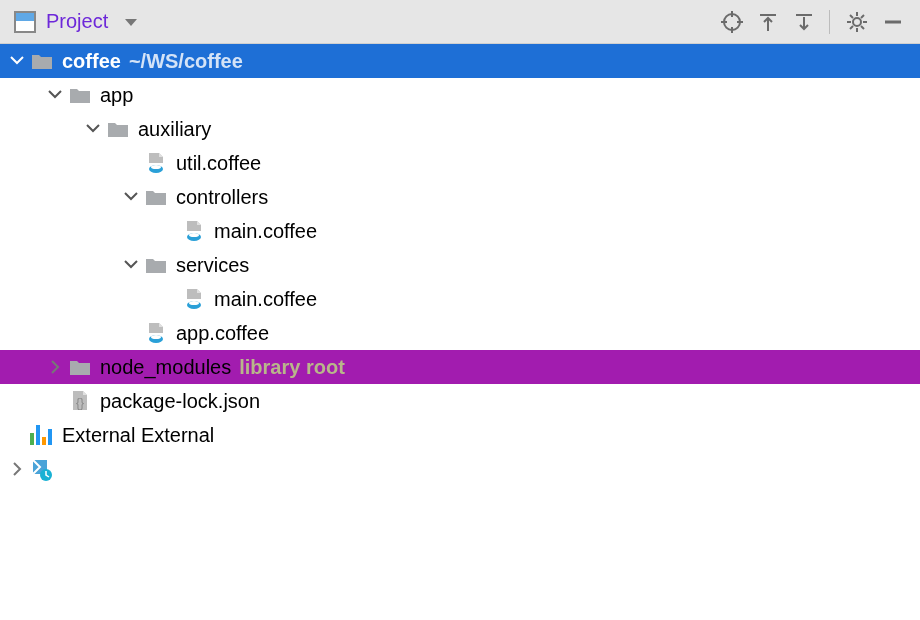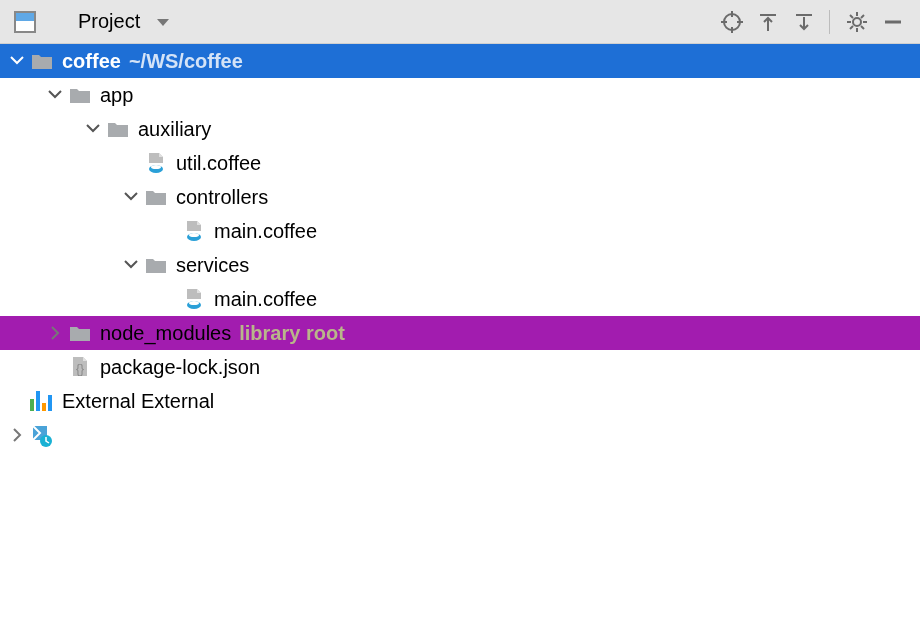--- a/index.html
+++ b/index.html
@@ -19,21 +19,21 @@
     display: flex;
     align-items: center;
     padding: 0 10px 0 14px;
   }
   .proj-icon {
     width: 22px; height: 22px;
     border: 2px solid #888;
     background: linear-gradient(to bottom, #5fa8e6 0%, #5fa8e6 45%, #fff 45%, #fff 100%);
     margin-right: 10px;
   }
-  .title-label { color: #000000; margin-left: 32px; }
+  .title-label { color: #6d28d9; }
   .dropdown-arrow {
     margin-left: 16px;
     color: #777;
   }
   .toolbar-spacer { flex: 1; }
   .toolbar-btn {
     width: 34px; height: 34px;
     display: flex; align-items: center; justify-content: center;
     color: #6b6b6b;
     cursor: pointer;
@@ -292,20 +292,30 @@
     <span class="indent" style="width:160px"></span>
     <span class="arrow-placeholder"></span>
     <span class="icon-slot">
         <svg viewBox="0 0 20 22" width="20" height="22">
           <use href="#coffee-file"></use>
         </svg>
       </span>
     <span class="name">main.coffee</span>
   </div>
 
+  <div class="row">
+    <span class="indent" style="width:122px"></span>
+    <span class="arrow-placeholder"></span>
+    <span class="icon-slot">
+        <svg viewBox="0 0 20 22" width="20" height="22">
+          <use href="#coffee-file"></use>
+        </svg>
+      </span>
+    <span class="name">app.coffee</span>
+  </div>
 
   <div class="row highlight">
     <span class="indent" style="width:46px"></span>
     <span class="arrow" style="color:#777">
         <svg viewBox="0 0 14 14">
           <use href="#arrow-right"></use>
         </svg>
       </span>
     <span class="icon-slot">
         <svg viewBox="0 0 22 20" width="22" height="20">

